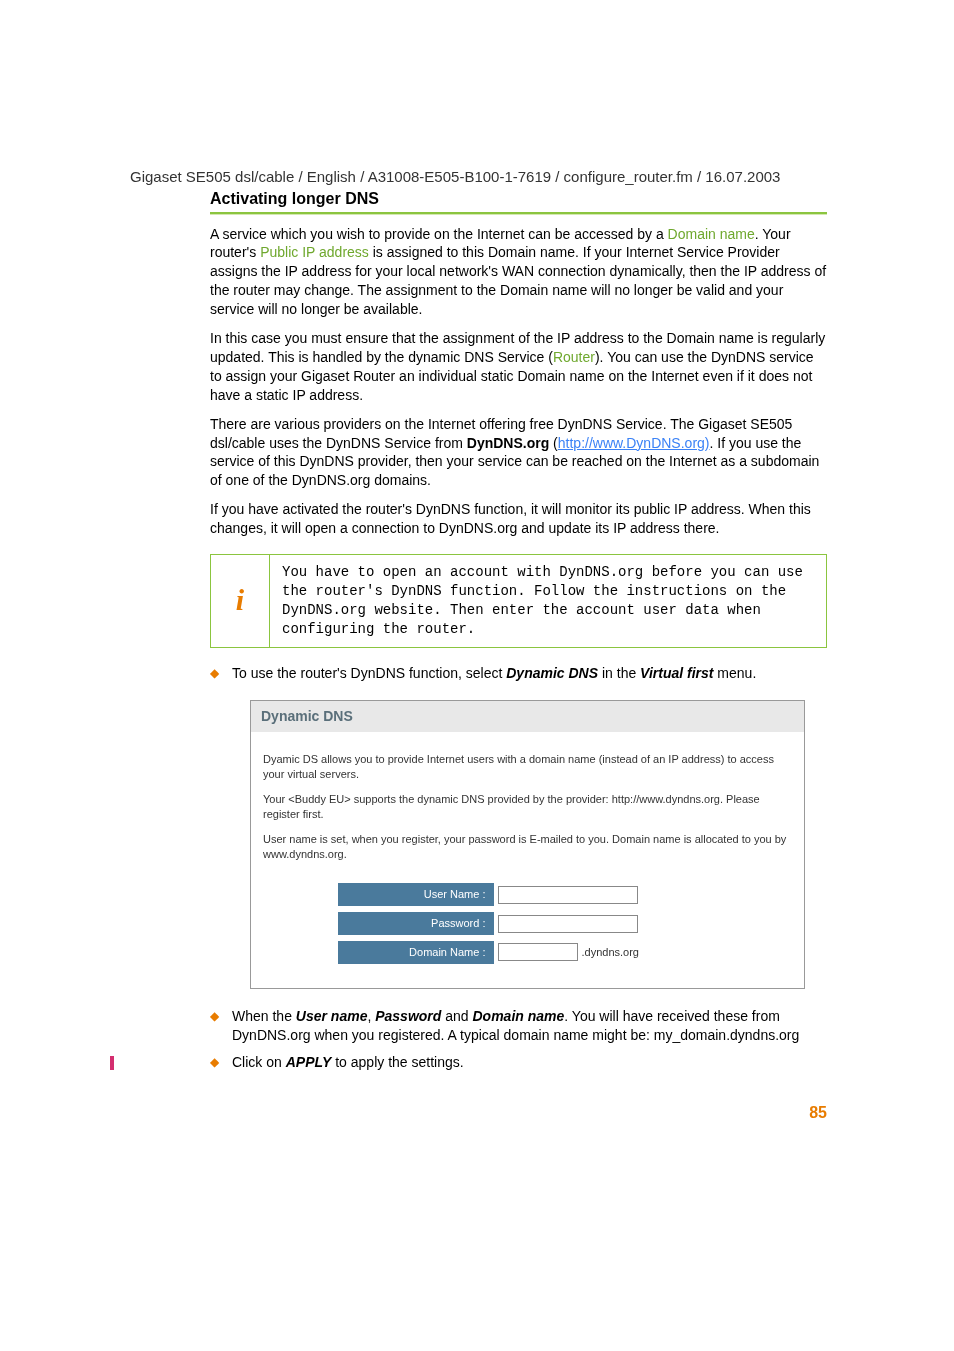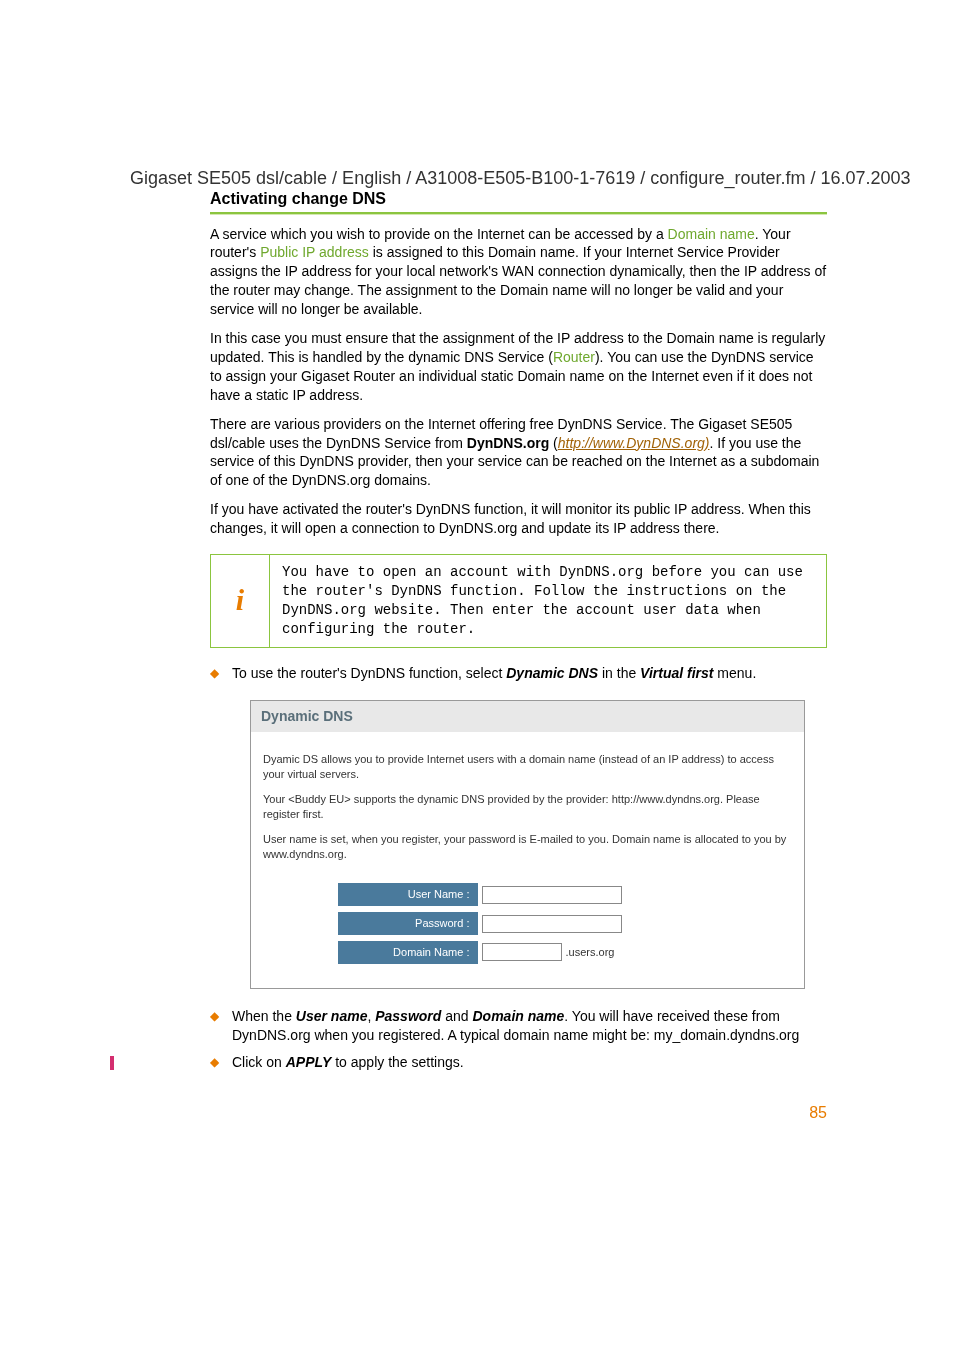--- a/index.html
+++ b/index.html
@@ -13,21 +13,21 @@
     width: 954px;
     height: 1351px;
     position: relative;
     box-sizing: border-box;
     padding: 170px 127px 0 210px;
   }
   .header-path {
     position: absolute;
     top: 168px;
     left: 130px;
-    font-size: 18px;
+    font-size: 15px;
     color: #333;
   }
   .section-header {
     color: #e87c00;
     font-weight: bold;
     font-size: 16px;
     text-align: right;
     margin: 40px 0 20px 0;
   }
   .content {
@@ -39,21 +39,21 @@
     font-weight: bold;
     margin: 18px 0 2px 0;
   }
   .green-rule {
     height: 3px;
     background: linear-gradient(to bottom, #8bc53f 0%, #8bc53f 50%, #d4e8b0 50%, #d4e8b0 100%);
     margin-bottom: 10px;
   }
   p { margin: 0 0 10px 0; }
   .link-green { color: #6fa82e; }
-  .link-under { text-decoration: underline; color: #a16207; font-style: italic; }
+  .link-under { text-decoration: underline; color: #3b82f6; }
   .bold { font-weight: bold; }
   .italic { font-style: italic; }
   .info-box {
     border: 1px solid #8bc53f;
     display: flex;
     margin: 16px 0;
   }
   .info-icon-cell {
     width: 58px;
     border-right: 1px solid #8bc53f;
@@ -118,40 +118,40 @@
     display: flex;
     align-items: center;
     margin-bottom: 6px;
   }
   .ss-label {
     background: #4a7a9c;
     color: #fff;
     font-size: 11px;
     text-align: right;
     padding: 4px 8px;
-    width: 140px;
+    width: 156px;
     box-sizing: border-box;
   }
   .ss-input {
     border: 1px solid #888;
     height: 18px;
     width: 140px;
     margin-left: 4px;
     box-sizing: border-box;
     font-size: 11px;
     padding: 1px 3px;
   }
   .ss-suffix {
     font-size: 11px;
     color: #333;
     margin-left: 4px;
   }
   .page-num {
     color: #e87c00;
-    font-weight: normal;
+    font-weight: bold;
     font-size: 16px;
     text-align: right;
     margin-top: 30px;
   }
   .change-bar {
     position: absolute;
     left: 110px;
     width: 4px;
     height: 14px;
     background: #d42e6f;
@@ -161,21 +161,21 @@
 </head>
 <body>
 
 <div class="page">
 
   <div class="header-path">Gigaset SE505 dsl/cable / English / A31008-E505-B100-1-7619 / configure_router.fm / 16.07.2003</div>
 
 
   <div class="content">
 
-    <h2 class="sub">Activating change DNS</h2>
+    <h2 class="sub">Activating longer DNS</h2>
     <div class="green-rule"></div>
 
     <p>
       <span>A service which you wish to provide on the Internet can be accessed by a </span><span class="link-green">Domain name</span><span>. Your router's </span><span class="link-green">Public IP address</span><span> is assigned to this Domain name. If your Internet Service Provider assigns the IP address for your local network's WAN connection dynamically, then the IP address of the router may change. The assignment to the Domain name will no longer be valid and your service will no longer be available.</span>
     </p>
 
     <p>
       <span>In this case you must ensure that the assignment of the IP address to the Domain name is regularly updated. This is handled by the dynamic DNS Service (</span><span class="link-green">Router</span><span>). You can use the DynDNS service to assign your Gigaset Router an individual static Domain name on the Internet even if it does not have a static IP address.</span>
     </p>
 
@@ -207,21 +207,21 @@
             <div class="ss-label">User Name :</div>
             <input class="ss-input" type="text" style="">
           </div>
           <div class="ss-row">
             <div class="ss-label">Password :</div>
             <input class="ss-input" type="text" style="">
           </div>
           <div class="ss-row">
             <div class="ss-label">Domain Name :</div>
             <input class="ss-input" style="width: 80px;" type="text">
-            <span class="ss-suffix">.users.org</span>
+            <span class="ss-suffix">.dyndns.org</span>
           </div>
         </div>
       </div>
     </div>
 
     <div class="change-bar cb1"></div>
 
     <ul class="bullet-list">
       <li>
         <span>When the </span><span class="bold italic">User name</span><span>, </span><span class="bold italic">Password</span><span> and </span><span class="bold italic">Domain name</span><span>. You will have received these from DynDNS.org when you registered. A typical domain name might be: my_domain.dyndns.org</span>

